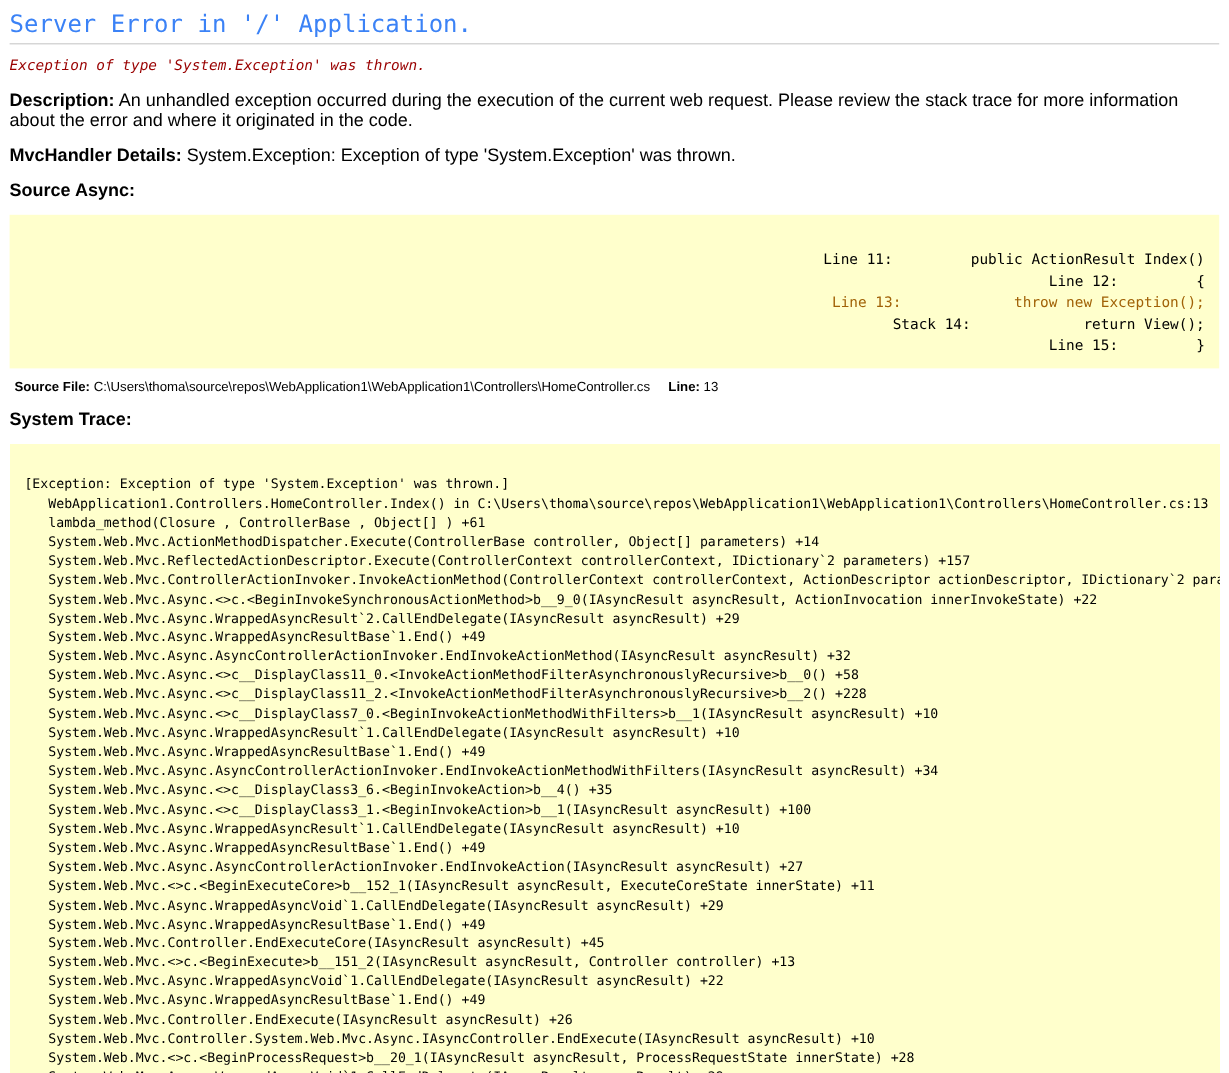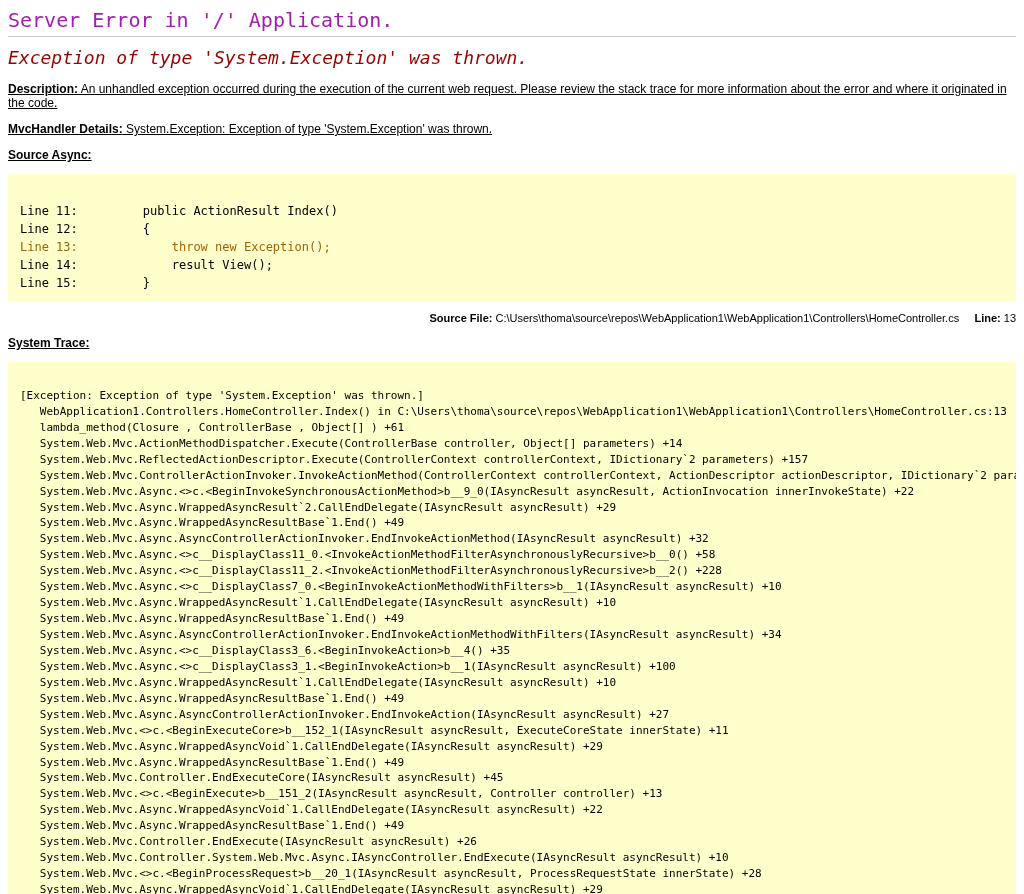--- a/index.html
+++ b/index.html
@@ -7,73 +7,72 @@
       font-size: 11px;
       margin: 0;
       padding: 8px;
       background: #ffffff;
       color: #000000;
     }
     h1 {
       font-family: Consolas, "Lucida Console", Monaco, monospace;
       font-size: 20px;
       font-weight: normal;
-      color: #a21caf;
+      color: #3b82f6;
       margin: 0 0 4px 0;
     }
     hr.header-rule {
       border: none;
       border-top: 1px solid #cccccc;
       margin: 4px 0 10px 0;
     }
     h2 {
       font-family: Consolas, "Lucida Console", Monaco, monospace;
-      font-size: 18px;
+      font-size: 12px;
       font-weight: normal;
       font-style: italic;
       color: #990000;
       margin: 0 0 14px 0;
     }
     .section {
       margin-bottom: 12px;
-      font-size: 12px;
-      text-decoration: underline;
+      font-size: 15px;
     }
     .section b {
       font-weight: bold;
     }
     .code-block {
       background: #ffffcc;
       padding: 10px 12px;
       font-family: Consolas, "Lucida Console", Monaco, monospace;
       font-size: 12px;
       line-height: 1.5;
       white-space: pre;
       overflow-x: auto;
       margin: 6px 0 10px 0;
       color: #000000;
+      text-align: right;
     }
     .code-block .error-line {
       color: #a16207;
     }
     .stack-block {
       background: #ffffcc;
       padding: 10px 12px;
       font-family: Consolas, "Lucida Console", Monaco, monospace;
       font-size: 11px;
       line-height: 1.45;
       white-space: pre;
       overflow-x: auto;
       margin: 6px 0 0 0;
       color: #000000;
     }
     .source-file-line {
       margin: 4px 0 12px 4px;
       font-size: 11px;
-      text-align: right;
     }
   </style>
 </head>
 <body>
 
 <h1>Server Error in '/' Application.</h1>
 <hr class="header-rule">
 
 <h2>Exception of type 'System.Exception' was thrown.</h2>
 
@@ -86,21 +85,21 @@
 </div>
 
 <div class="section">
   <b>Source Async:</b>
 </div>
 
 <div class="code-block">
 <span>Line 11:         public ActionResult Index()
 Line 12:         {</span>
 <span class="error-line">Line 13:             throw new Exception();</span>
-<span>Line 14:             result View();
+<span>Stack 14:             return View();
 Line 15:         }</span></div>
 
 <div class="source-file-line">
   <b>Source File:</b><span> C:\Users\thoma\source\repos\WebApplication1\WebApplication1\Controllers\HomeController.cs</span>
   &nbsp;&nbsp;&nbsp;
   <b>Line:</b><span> 13</span>
 </div>
 
 <div class="section">
   <b>System Trace:</b>

